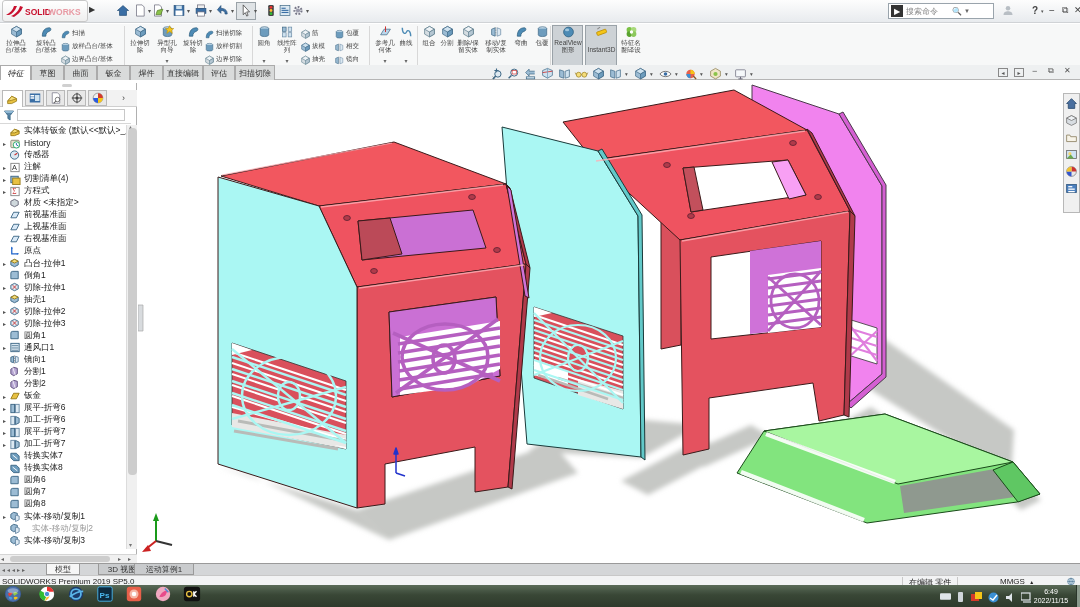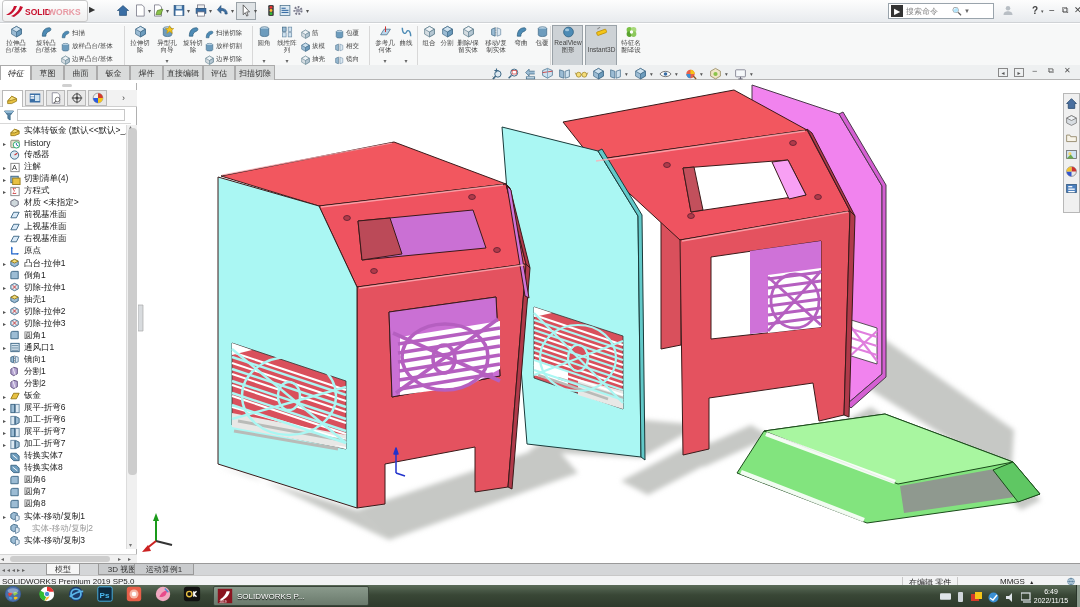--- a/index.html
+++ b/index.html
@@ -985,28 +985,20 @@
 <div class="tbi" style="left:154px;"><svg width="18" height="18" viewBox="0 0 20 20">
           <circle cx="10" cy="10" r="8" fill="#f0a8c0"></circle>
           <path d="M6 13 C8 8 12 6 15 6 L13 11 C11 13 8 14 6 13 Z" fill="#e84a8a"></path>
           <path d="M12 4 L16 8" stroke="#4a8fd4" stroke-width="1.5"></path>
         </svg></div>
 <div class="tbi" style="left:183px;"><svg width="18" height="18" viewBox="0 0 20 20">
           <rect x="1" y="2" width="18" height="16" rx="3" fill="#111"></rect>
           <circle cx="7" cy="10" r="3" fill="none" stroke="#e8c142" stroke-width="1.5"></circle>
           <path d="M12 7 L12 13 M12 10 L15 7 M12 10 L15 13" stroke="#fff" stroke-width="1.5"></path>
         </svg></div>
-<div class="abs" style="left:213px;top:1px;width:156px;height:20px;background:linear-gradient(#8a9a8c,#6a7a6c);border:1px solid #3a453a;border-radius:2px;display:flex;align-items:center;">
-        <svg width="16" height="16" viewBox="0 0 20 20" style="margin:0 4px 0 3px;">
-          <rect x="1" y="1" width="18" height="18" fill="#8a1520"></rect>
-          <path d="M4 14 C8 12 11 8 12 4 L16 4 C15 10 10 14 5 16 Z" fill="#fff"></path>
-          <text x="3" y="19" font-size="4" fill="#fff" font-family="Liberation Sans">2019</text>
-        </svg>
-        <span style="font-size:8px;color:#fff;text-shadow:0 1px 1px #000;">SOLIDWORKS P...</span>
-      </div>
 <div class="abs" style="left:940px;top:6px;width:130px;height:12px;display:flex;gap:6px;align-items:center;">
         <svg width="11" height="10" viewBox="0 0 12 10">
           <rect x="0" y="1" width="12" height="7" rx="1" fill="#dfe5ea"></rect>
         </svg>
         <svg width="8" height="11" viewBox="0 0 8 11">
           <rect x="1" y="0" width="5" height="10" rx="1" fill="#cfd5da"></rect>
         </svg>
         <svg width="11" height="11" viewBox="0 0 11 11">
           <rect x="0" y="2" width="8" height="7" fill="#d43a2a"></rect>
           <rect x="4" y="0" width="7" height="7" fill="#f5c518"></rect>

